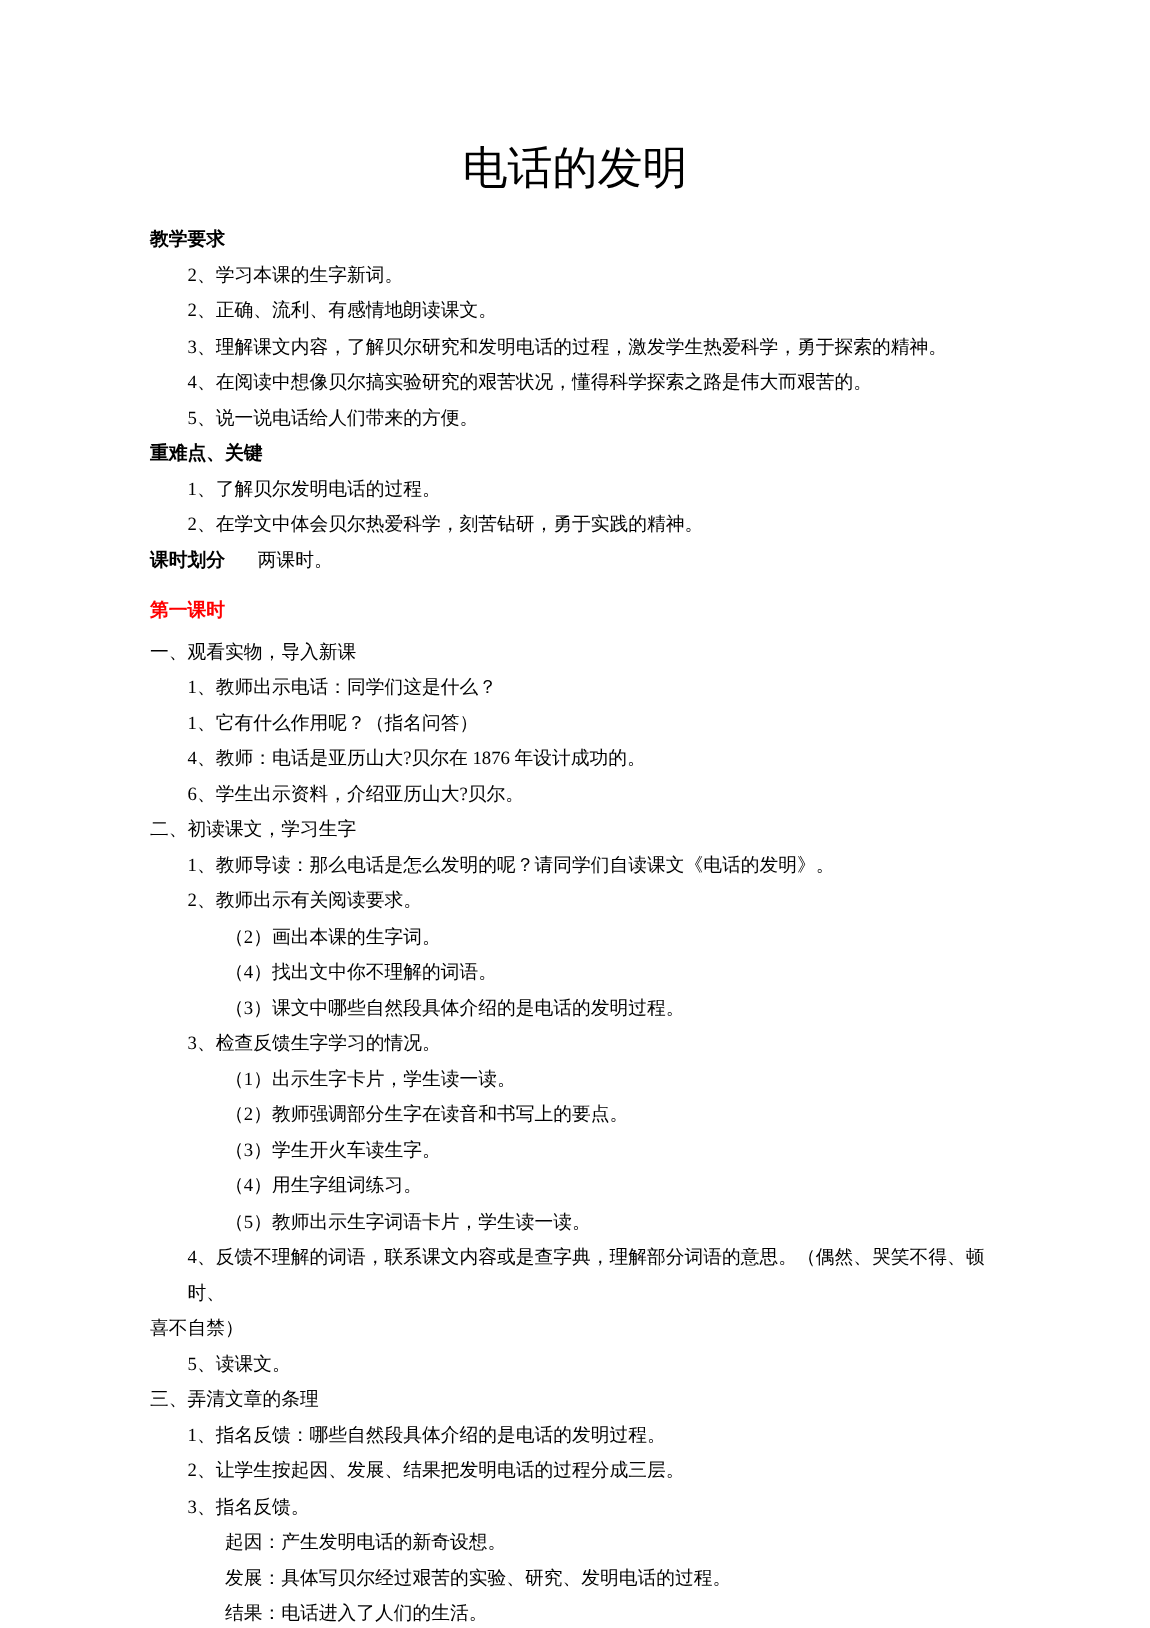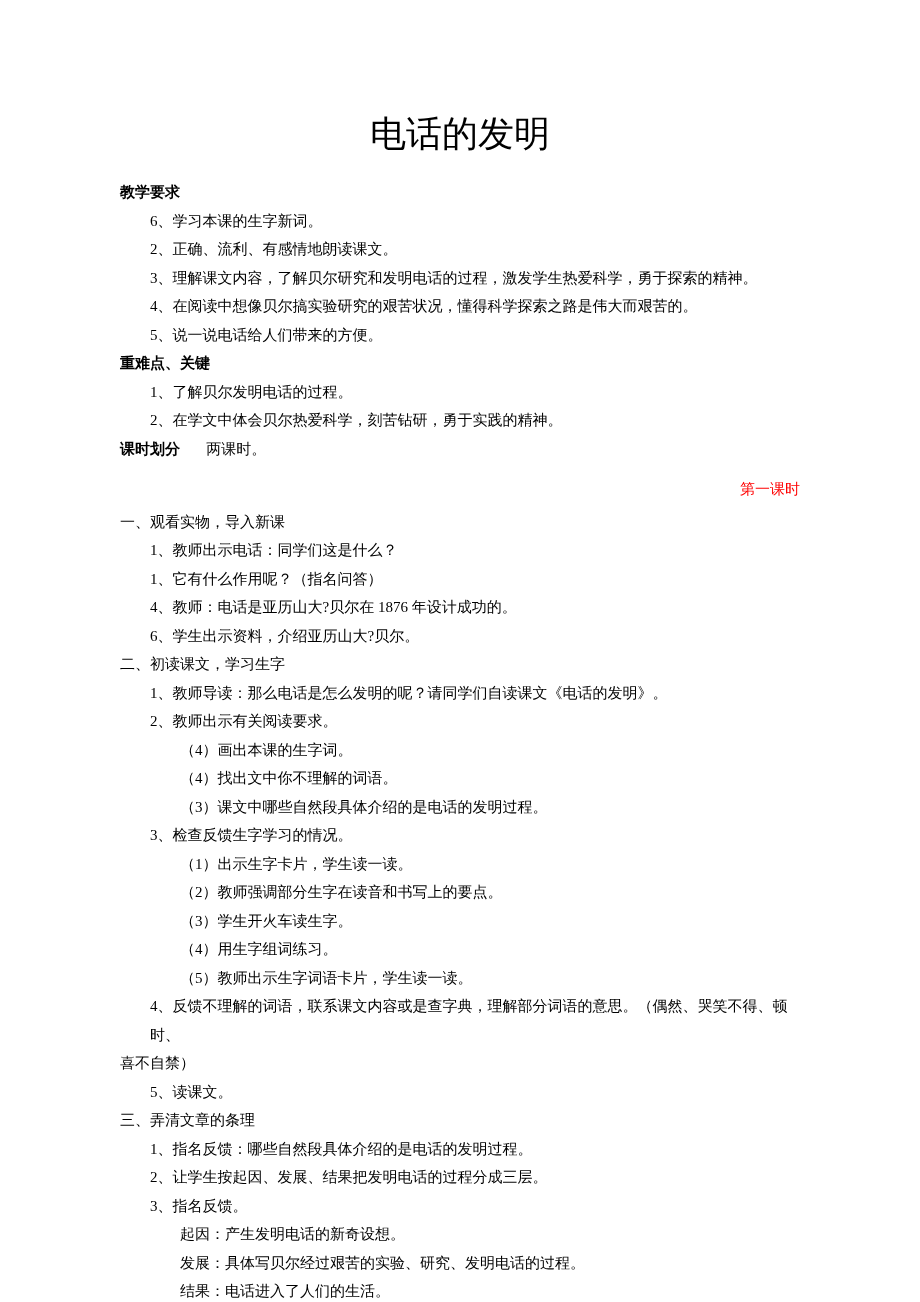--- a/index.html
+++ b/index.html
@@ -33,41 +33,41 @@
     .indent-2 {
       padding-left: 4em;
     }
     .inline-bold {
       font-weight: bold;
     }
     .inline-pad {
       margin-left: 1.5em;
     }
     .lesson-header {
-      text-align: right;
-      font-weight: normal;
+      text-align: left;
+      font-weight: bold;
       color: #ff0000;
       font-size: 15px;
       margin-top: 12px;
       margin-bottom: 4px;
     }
     .no-indent {
       padding-left: 0;
     }
     p {
       margin: 0;
     }
   </style>
 </head>
 <body>
 
 <h1 class="title">电话的发明</h1>
 
 <p class="section-bold">教学要求</p>
-<p class="indent-1">6、学习本课的生字新词。</p>
+<p class="indent-1">2、学习本课的生字新词。</p>
 <p class="indent-1">2、正确、流利、有感情地朗读课文。</p>
 <p class="indent-1">3、理解课文内容，了解贝尔研究和发明电话的过程，激发学生热爱科学，勇于探索的精神。</p>
 <p class="indent-1">4、在阅读中想像贝尔搞实验研究的艰苦状况，懂得科学探索之路是伟大而艰苦的。</p>
 <p class="indent-1">5、说一说电话给人们带来的方便。</p>
 
 <p class="section-bold">重难点、关键</p>
 <p class="indent-1">1、了解贝尔发明电话的过程。</p>
 <p class="indent-1">2、在学文中体会贝尔热爱科学，刻苦钻研，勇于实践的精神。</p>
 
 <p>
@@ -79,21 +79,21 @@
 
 <p>一、观看实物，导入新课</p>
 <p class="indent-1">1、教师出示电话：同学们这是什么？</p>
 <p class="indent-1">1、它有什么作用呢？（指名问答）</p>
 <p class="indent-1">4、教师：电话是亚历山大?贝尔在 1876 年设计成功的。</p>
 <p class="indent-1">6、学生出示资料，介绍亚历山大?贝尔。</p>
 
 <p>二、初读课文，学习生字</p>
 <p class="indent-1">1、教师导读：那么电话是怎么发明的呢？请同学们自读课文《电话的发明》。</p>
 <p class="indent-1">2、教师出示有关阅读要求。</p>
-<p class="indent-2">（4）画出本课的生字词。</p>
+<p class="indent-2">（2）画出本课的生字词。</p>
 <p class="indent-2">（4）找出文中你不理解的词语。</p>
 <p class="indent-2">（3）课文中哪些自然段具体介绍的是电话的发明过程。</p>
 <p class="indent-1">3、检查反馈生字学习的情况。</p>
 <p class="indent-2">（1）出示生字卡片，学生读一读。</p>
 <p class="indent-2">（2）教师强调部分生字在读音和书写上的要点。</p>
 <p class="indent-2">（3）学生开火车读生字。</p>
 <p class="indent-2">（4）用生字组词练习。</p>
 <p class="indent-2">（5）教师出示生字词语卡片，学生读一读。</p>
 <p class="indent-1">4、反馈不理解的词语，联系课文内容或是查字典，理解部分词语的意思。（偶然、哭笑不得、顿时、</p>
 <p class="no-indent">喜不自禁）</p>

